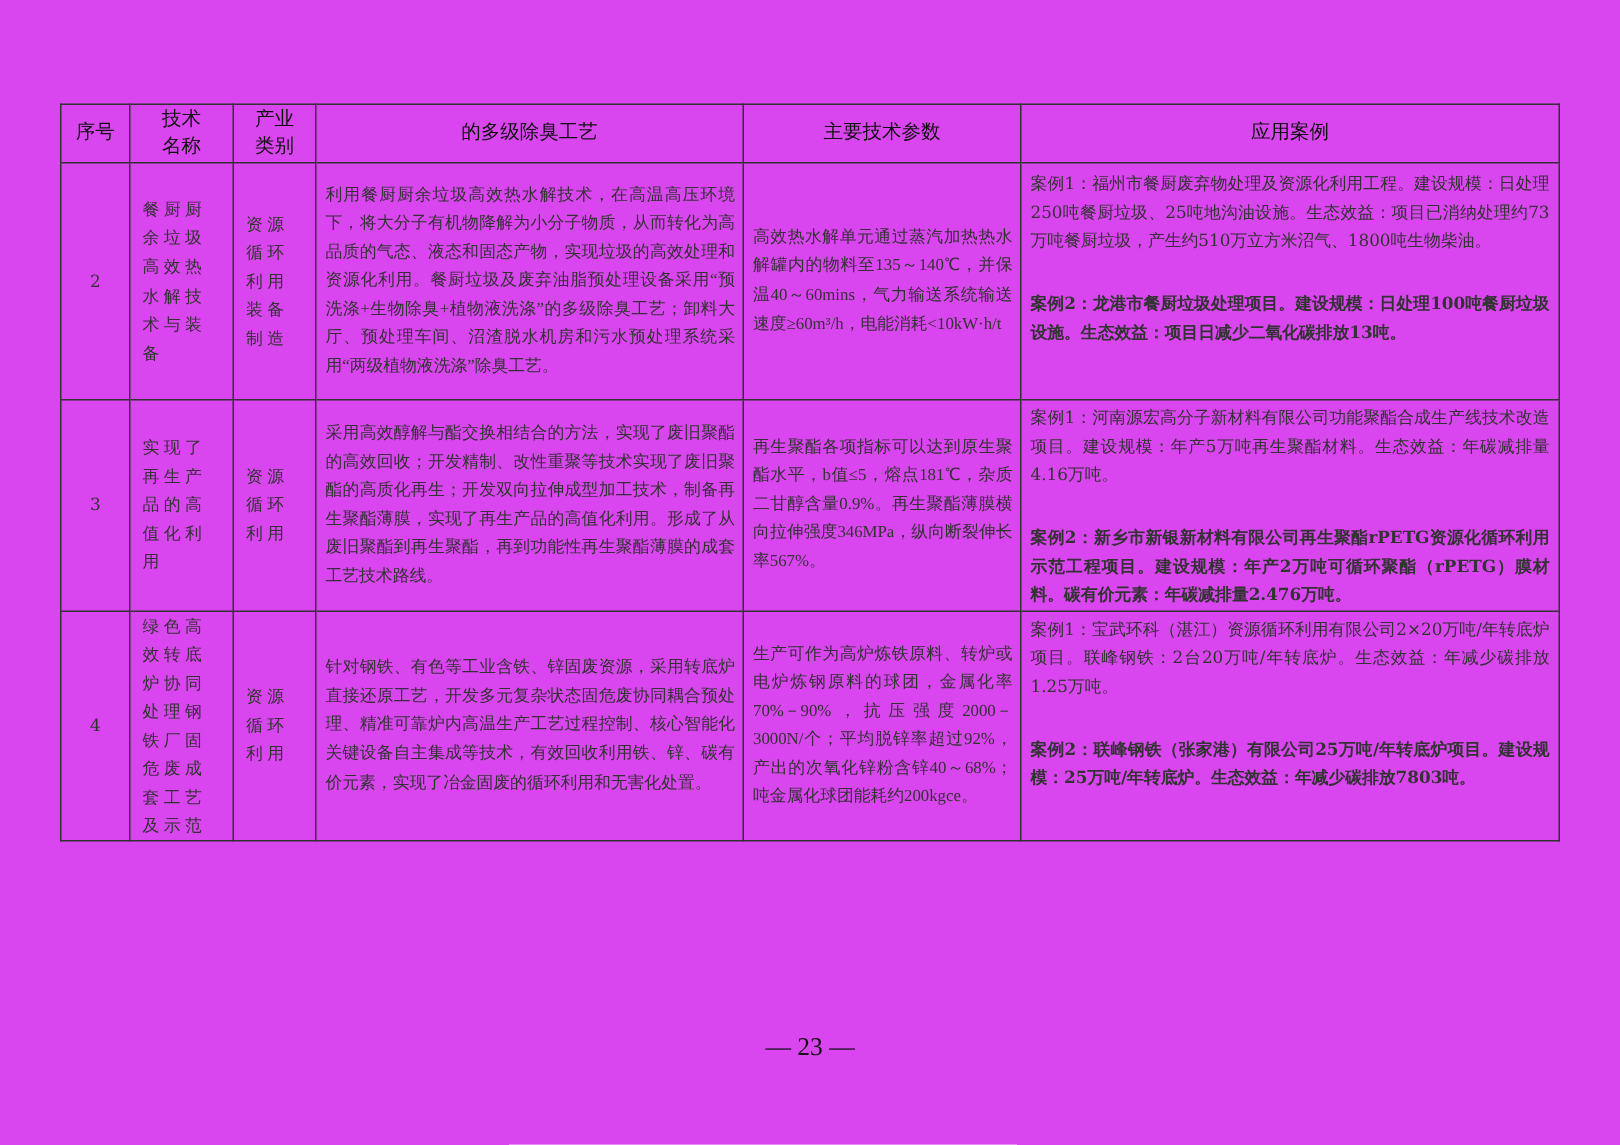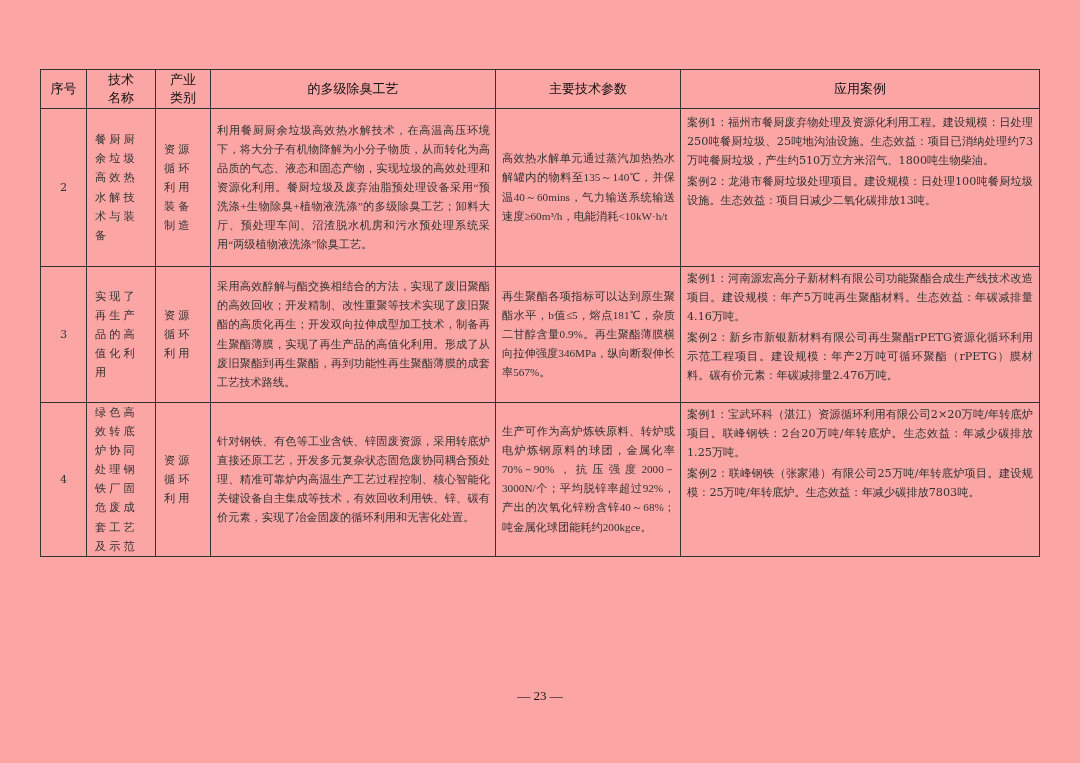--- a/index.html
+++ b/index.html
@@ -1,36 +1,36 @@
 <!DOCTYPE html>
 <html><head>
 <meta charset="utf-8">
 <style>
   html, body { margin:0; padding:0; background:#ffffff; }
   body { width:1080px; height:763px; position:relative; overflow:hidden;
          font-family:"DejaVu Serif","Liberation Serif",serif; color:#222; }
-  .page { position:absolute; left:0; top:0; width:1080px; height:763px; background:#fca5a5; }
+  .page { position:absolute; left:0; top:0; width:1080px; height:763px; background:#d946ef; }
   table.tech { position:absolute; left:40px; top:69px; width:999px; border-collapse:collapse;
                table-layout:fixed; }
   table.tech th, table.tech td { border:1px solid #333; padding:0; vertical-align:middle; }
   table.tech th { font-family:"DejaVu Sans","Liberation Sans",sans-serif; font-weight:normal;
                   font-size:13px; line-height:18px; text-align:center; height:38px; color:#111; }
   table.tech td { font-size:11.2px; line-height:19.1px; color:#333; }
   td.num { text-align:center; font-size:13px; }
   td.name, td.cat { padding:0 6px 0 8px !important; letter-spacing:3px; }
   td.content, td.params { padding:0 5px 0 6px !important; text-align:justify; }
   td.cases { padding:0 6px 0 6px !important; text-align:justify; vertical-align:top !important; }
   td.content, td.params { vertical-align:middle;font-family:Liberation Serif, serif; }
   .case { display:block; }
-  .case + .case { margin-top:2px; }
+  .case + .case { margin-top:23px;font-weight:bold; }
   tr.r2 td { height:153px; }
   tr.r3 td { height:133px; }
   tr.r4 td { height:137px; }
   .pagenum { position:absolute; left:0; width:1080px; top:688px; text-align:center;
-             font-size:13px; color:#111; font-family:"Liberation Serif","DejaVu Serif",serif; }
+             font-size:17px; color:#111; font-family:"Liberation Serif","DejaVu Serif",serif; }
 </style>
 </head>
 <body>
 
 <div class="page">
   <table class="tech">
     <colgroup>
       <col style="width:46px">
       <col style="width:69px">
       <col style="width:55px">

